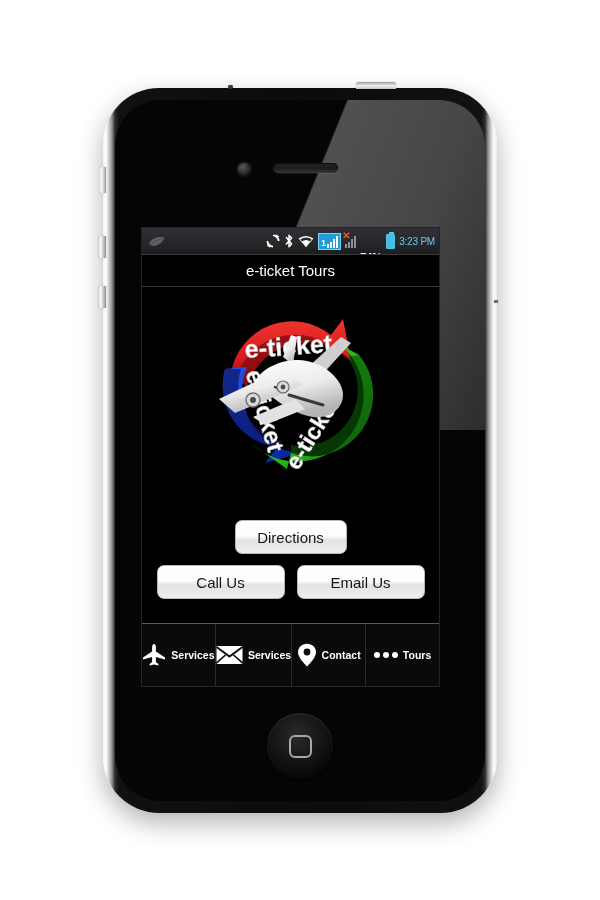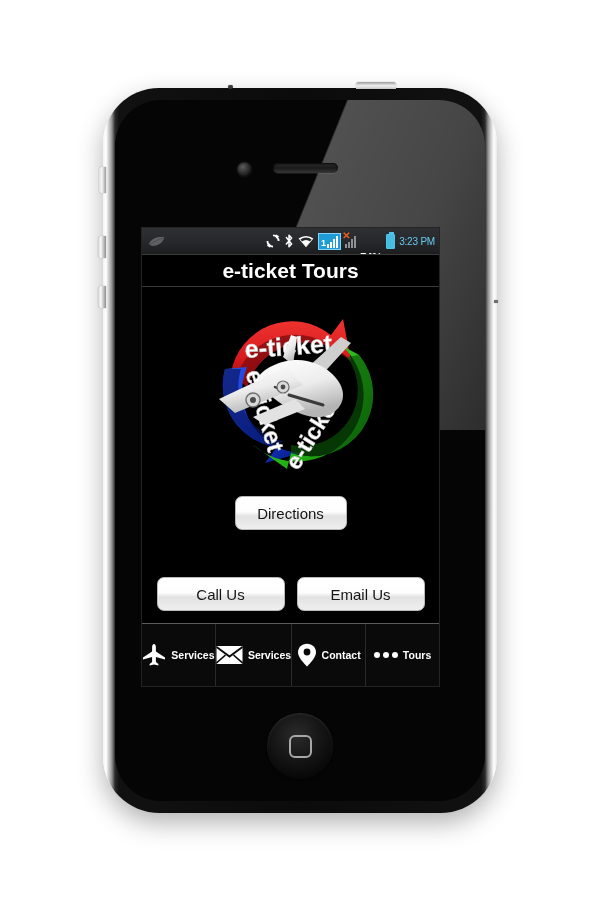--- a/index.html
+++ b/index.html
@@ -192,21 +192,21 @@
 
   
   #title-bar {
     flex: 0 0 33px;
     background: #000000;
     border-top: 1px solid #3a3a3a;
     border-bottom: 1px solid #3a3a3a;
     display: flex; align-items: center; justify-content: center;
   }
   #app-title {
-    color: #ffffff; font-size: 21px; font-weight: bold;
+    color: #ffffff; font-size: 15px; font-weight: normal;
     font-family: "Liberation Sans", sans-serif;
   }
 
   
   #content {
     flex: 1 1 auto;
     background: #000000;
     position: relative;
     display: flex;
     flex-direction: column;
@@ -217,38 +217,38 @@
   #logo {
     position: relative;
     width: 200px; height: 180px;
     margin-top: 8px;
   }
   #logo svg { display: block; width: 200px; height: 180px; }
 
   
   #actions {
     position: absolute;
-    left: 0; right: 0; bottom: 12px;
+    left: 0; right: 0; bottom: 24px;
     display: flex; flex-direction: column; align-items: center; gap: 11px;
   }
   .btn {
     background: linear-gradient(180deg, #ffffff 0%, #fdfdfd 46%, #e2e2e2 60%, #efefef 100%);
     border: 1px solid #b9b9b9;
     border-radius: 7px;
     color: #161616;
     font-size: 15px;
     font-family: "Liberation Sans", sans-serif;
     height: 34px;
     display: flex; align-items: center; justify-content: center;
     box-shadow: 0 1px 2px rgba(0,0,0,0.6);
     cursor: pointer;
   }
   #btn-directions { width: 112px; }
   #btn-row { display: flex; gap: 12px; }
-  #btn-call, #btn-email { width: 128px; margin-top: 36px; }
+  #btn-call, #btn-email { width: 128px; }
 
   
   #tab-bar {
     flex: 0 0 63px;
     background: #0a0a0a;
     border-top: 1px solid #5a5a5a;
     display: flex;
   }
   .tab {
     flex: 1 1 0;

